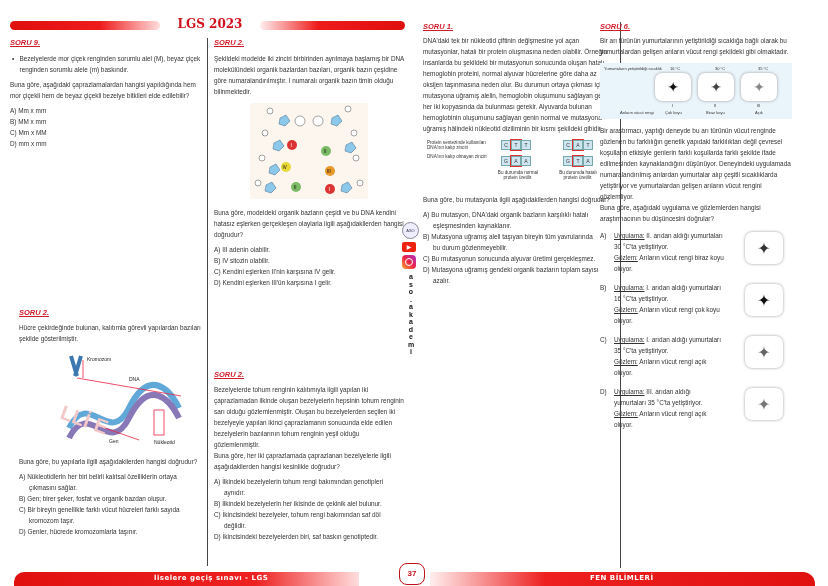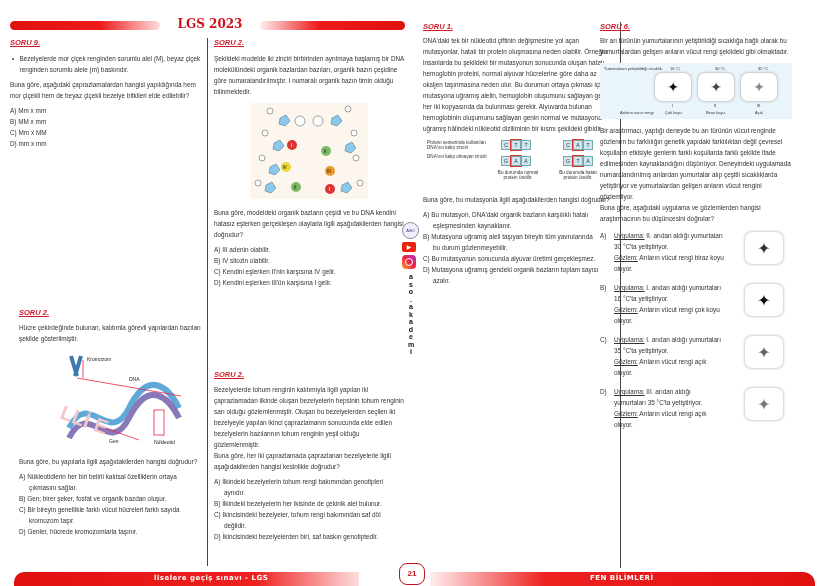--- a/index.html
+++ b/index.html
@@ -242,16 +242,16 @@
       <div class="abs moth" style="left:145px;top:2px;">
           <span style="font-size:16px;color:#777;">✦</span>
         </div>
     </div>
   </div>
 </div>
 
 <div class="abs foot-l">
   <span class="foot-txt" style="position:absolute;left:140px;top:2px;">liselere geçiş sınavı - LGS</span>
 </div>
-<div class="abs pagenum">21</div>
+<div class="abs pagenum">37</div>
 <div class="abs foot-r">
   <span class="foot-txt" style="position:absolute;left:160px;top:2px;">FEN BİLİMLERİ</span>
 </div>
 
 </body></html>

